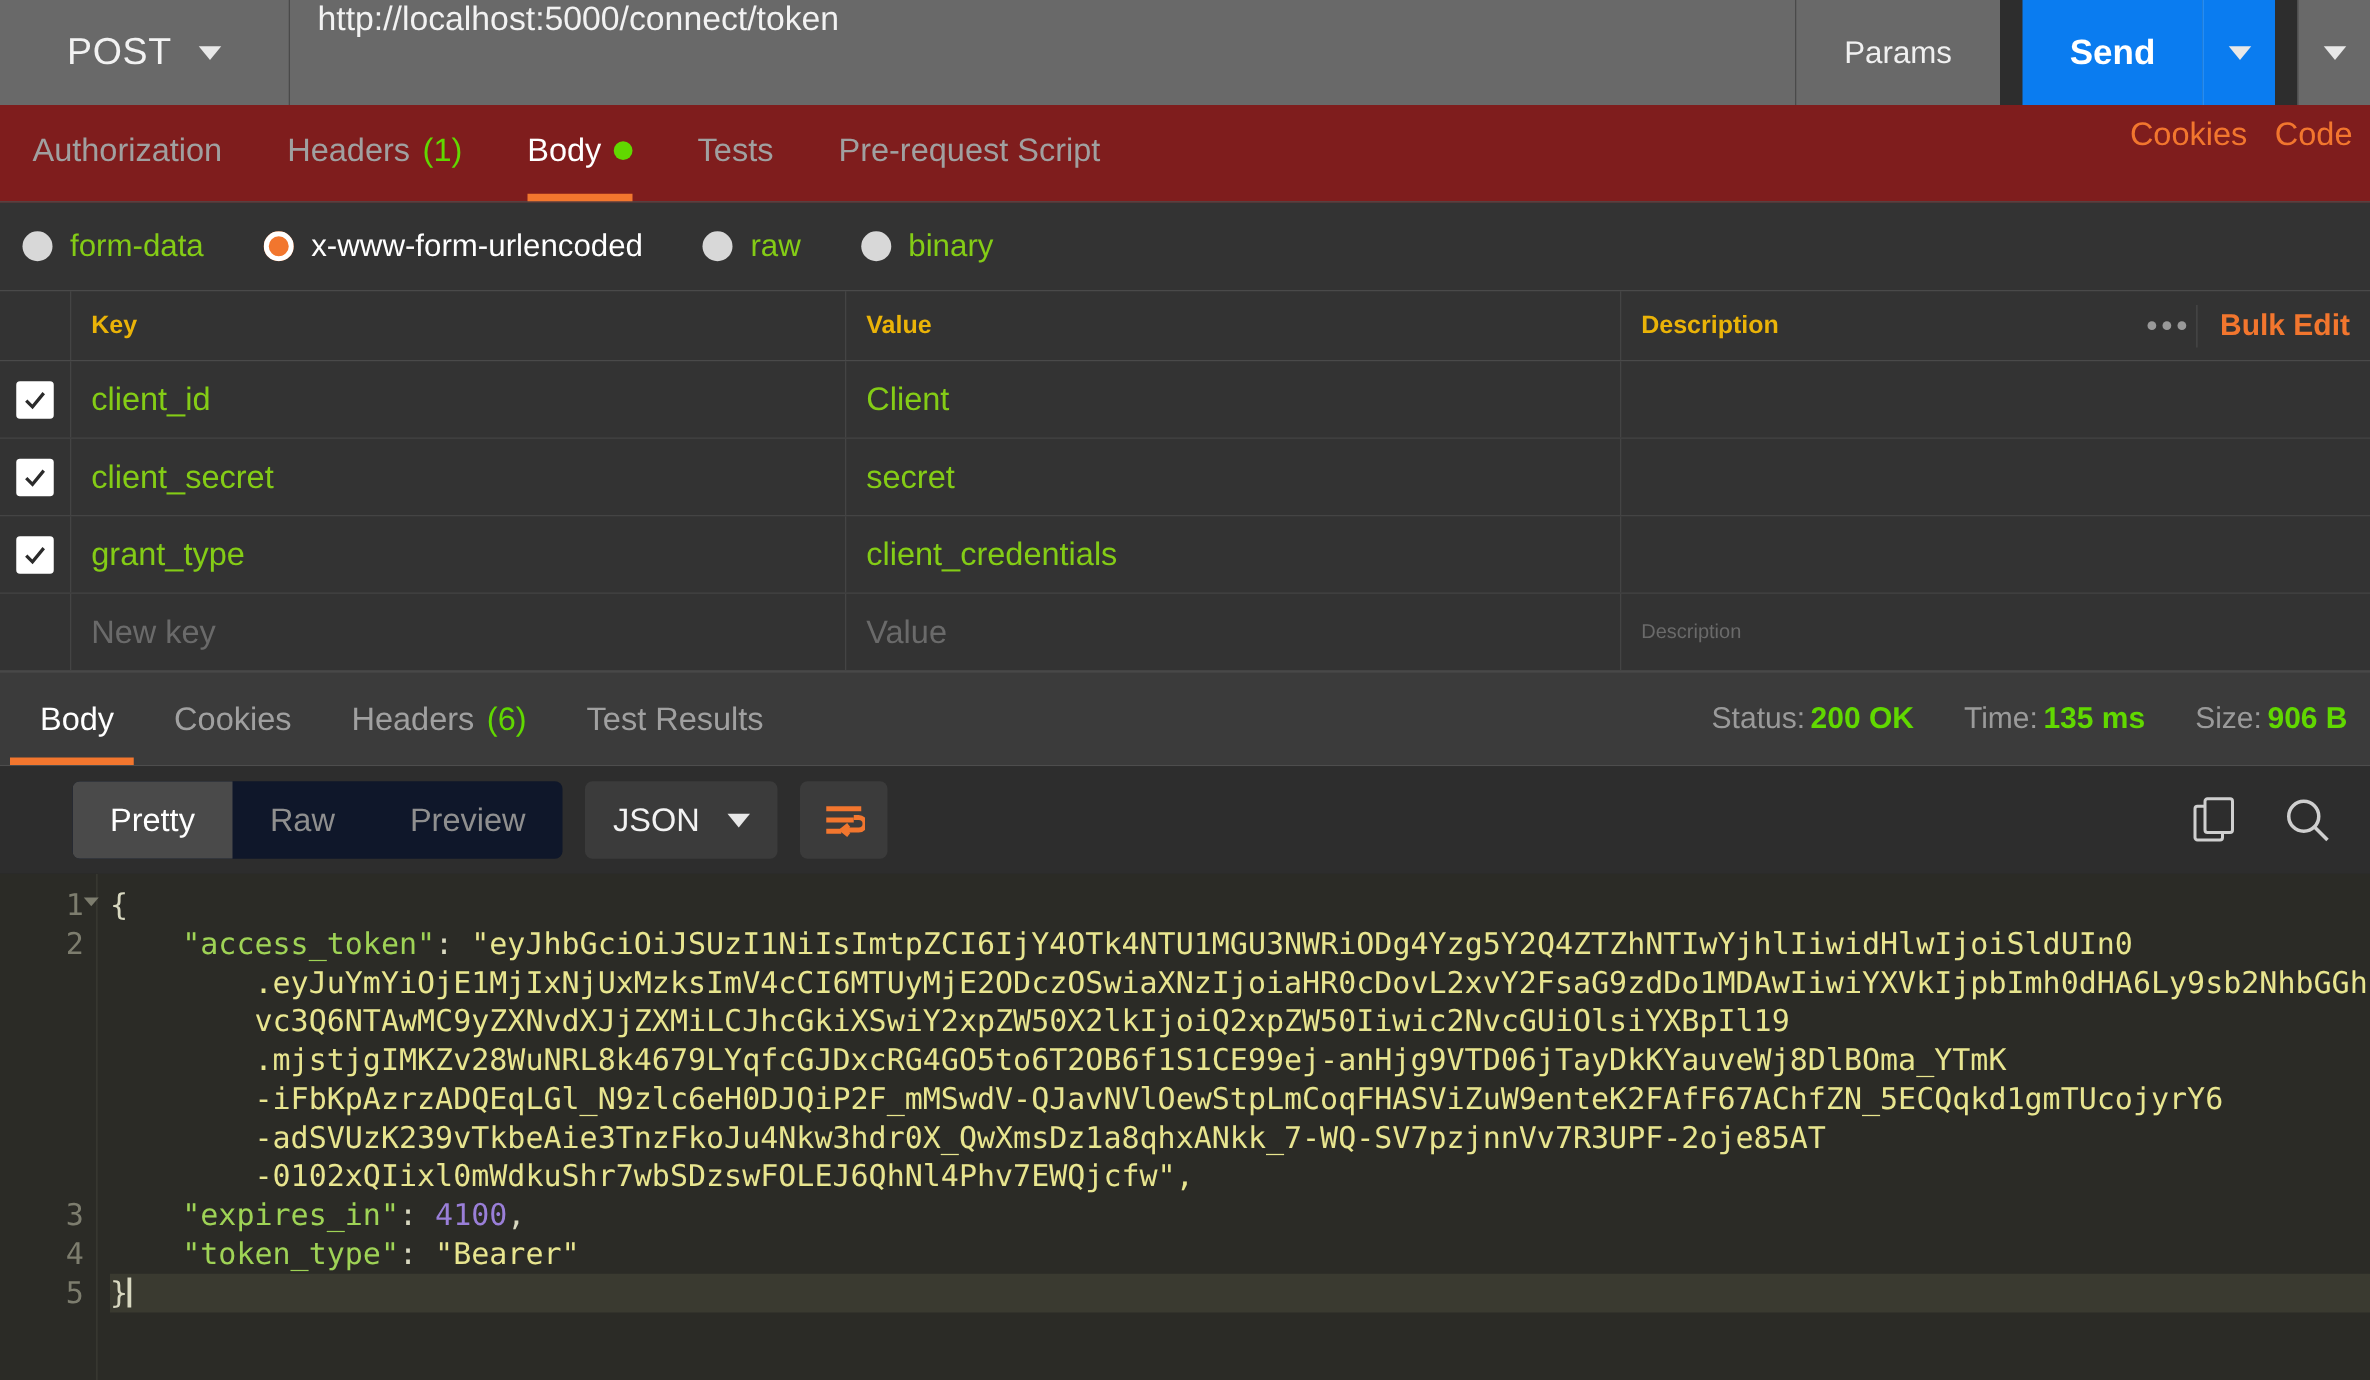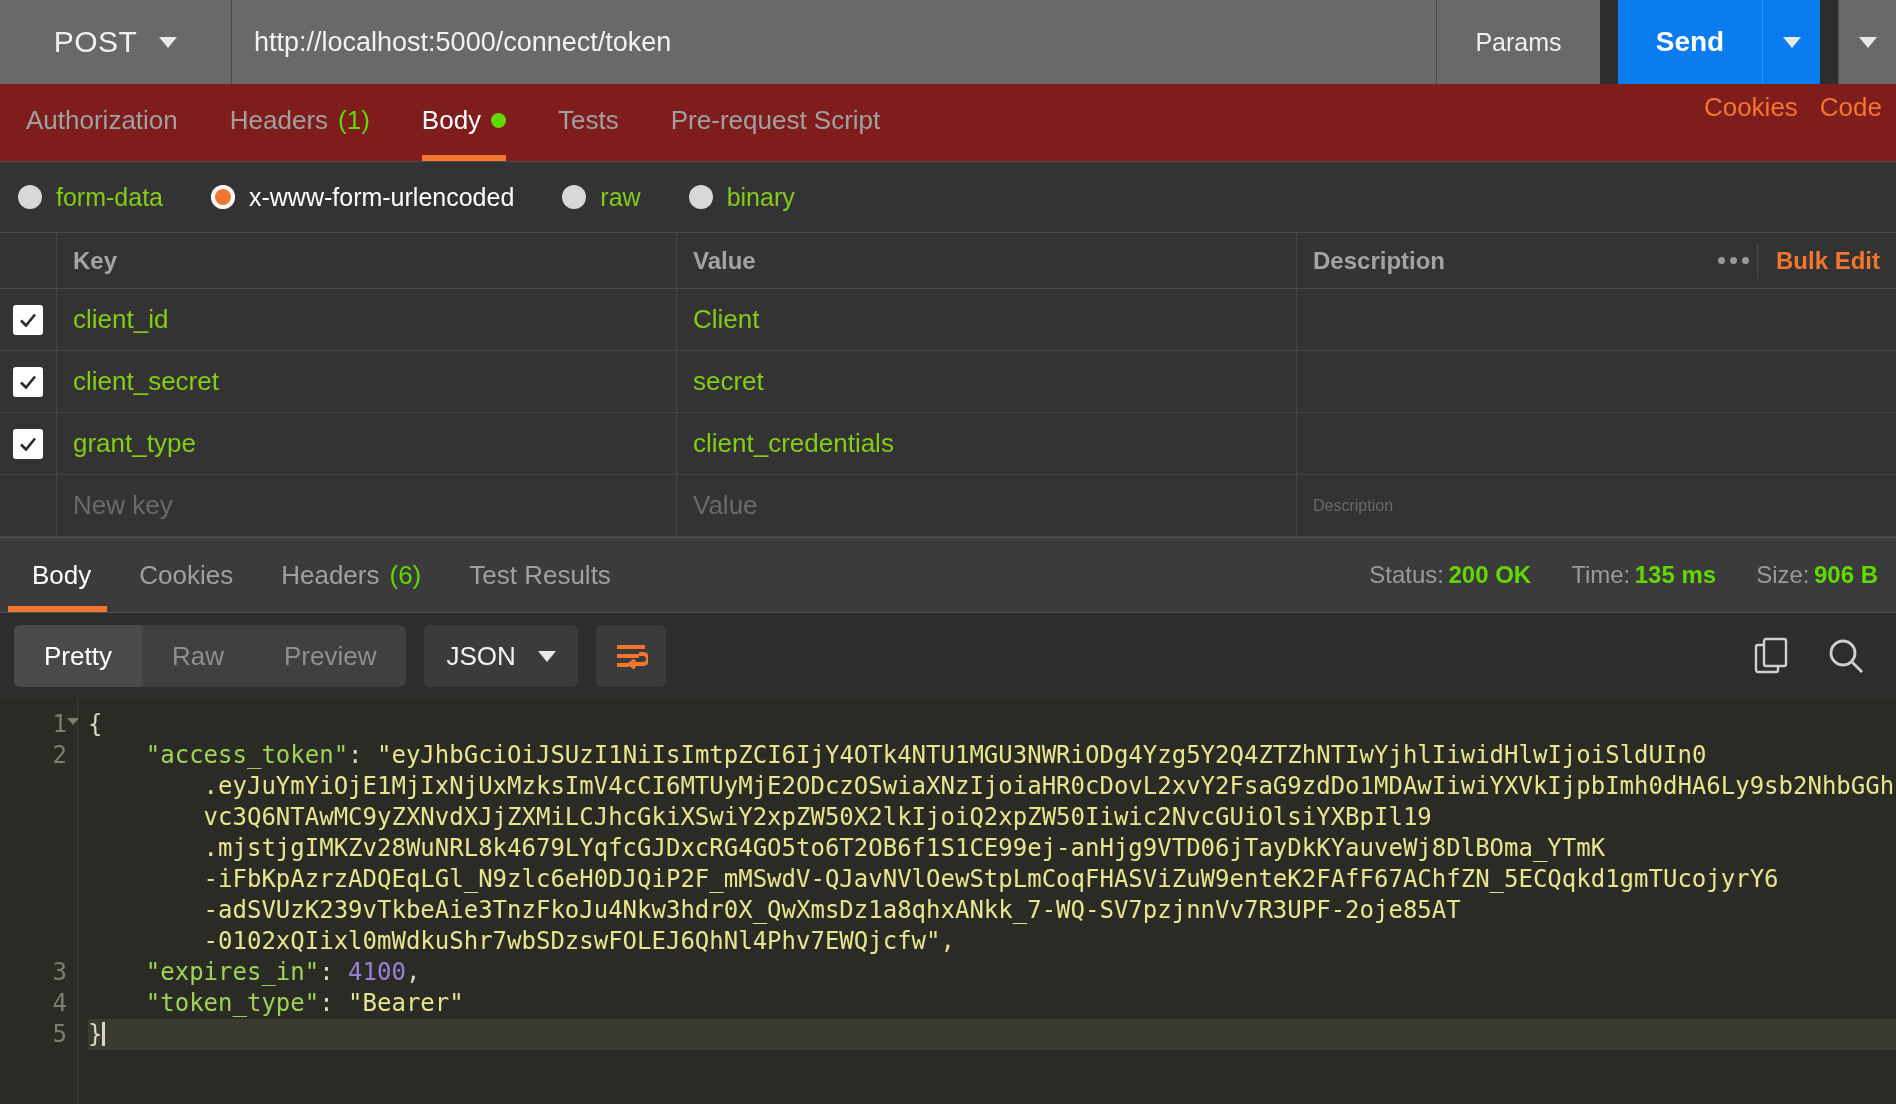--- a/index.html
+++ b/index.html
@@ -34,21 +34,21 @@
   .chev {
     width: 0; height: 0;
     border-left: 9px solid transparent;
     border-right: 9px solid transparent;
     border-top: 11px solid #e8e8e8;
   }
   .url-box {
     flex: 1;
     background: #696969;
     display: flex;
-    align-items: center;
+    align-items: flex-start;
     padding: 0 22px;
     cursor: text;
   }
   .url-text { color: #f2f2f2; font-size: 27px; }
   .params-btn {
     width: 164px;
     background: #696969;
     border-left: 1px solid #4a4a4a;
     display: flex; align-items: center; justify-content: center;
     color: #f0f0f0; font-size: 25px; cursor: pointer;
@@ -143,21 +143,21 @@
   }
   .c-check { width: 57px; flex: none; display: flex; align-items: center; justify-content: center;
              border-right: 1px solid #444; height: 100%; }
   .c-key   { width: 620px; flex: none; padding-left: 16px; border-right: 1px solid #444;
              height: 100%; display: flex; align-items: center; }
   .c-val   { width: 620px; flex: none; padding-left: 16px; border-right: 1px solid #444;
              height: 100%; display: flex; align-items: center; }
   .c-desc  { flex: 1; padding-left: 16px; height: 100%; display: flex; align-items: center; }
   .c-act   { width: 190px; flex: none; display: flex; align-items: center; gap: 18px;
              justify-content: flex-end; padding-right: 16px; height: 100%; }
-  .kv-head .c-key, .kv-head .c-val, .kv-head .c-desc { color: #a3a3a3; font-size: 24px; font-weight: 700; }
+  .kv-head .c-key, .kv-head .c-val, .kv-head .c-desc { color: #eab308; font-size: 20px; font-weight: 700; }
   .kv-row .c-key, .kv-row .c-val { color: #84cc16; font-size: 26px; }
   .kv-row.empty .c-key, .kv-row.empty .c-val, .kv-row.empty .c-desc { color: #6a6a6a; }
   .kv-head .c-desc { border-left: 0; }
   .cbox {
     width: 30px; height: 30px; background: #ffffff; border-radius: 3px;
     display: flex; align-items: center; justify-content: center; cursor: pointer;
   }
   .cbox svg { display:block; }
   .dots { display: flex; gap: 5px; padding-right: 8px; border-right: 1px solid #4a4a4a;
           height: 34px; align-items: center; padding-left: 10px; cursor: pointer; }
@@ -185,21 +185,21 @@
   }
   .resp-meta { margin-left: auto; display: flex; gap: 40px; padding-right: 18px; }
   .meta-lbl { color: #9a9a9a; font-size: 24px; }
   .meta-val { color: #61d800; font-size: 24px; font-weight: 700; }
 
   
   .resp-toolbar {
     flex: 0 0 86px; background: #2d2d2d;
     display: flex; align-items: center; padding: 0 14px; gap: 18px;
   }
-  .segmented { display: flex; background: #404040; border-radius: 6px; overflow: hidden; height: 62px; }
+  .segmented { display: flex; background: #0f172a; border-radius: 6px; overflow: hidden; height: 62px; margin-left: 44px; }
   .seg {
     padding: 0 30px; display: flex; align-items: center;
     color: #8f8f8f; font-size: 26px; cursor: pointer;
   }
   .seg.active { color: #ffffff; background: #4a4a4a; }
   .fmt-select {
     height: 62px; background: #3b3b3b; border-radius: 6px;
     display: flex; align-items: center; gap: 22px; padding: 0 22px; cursor: pointer;
   }
   .fmt-label { color: #f2f2f2; font-size: 26px; }

